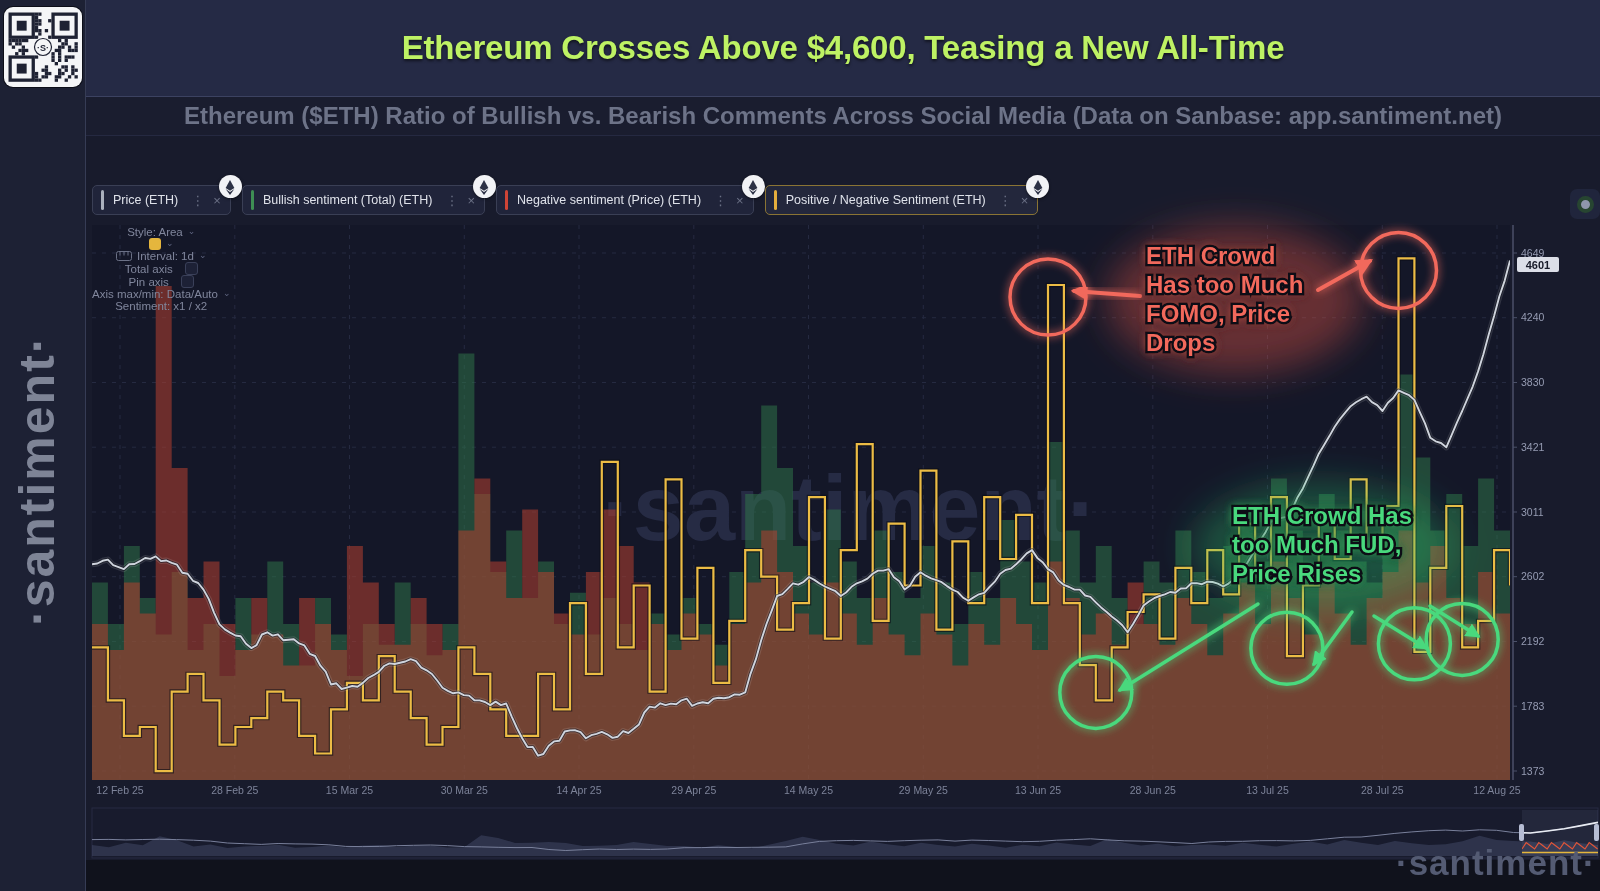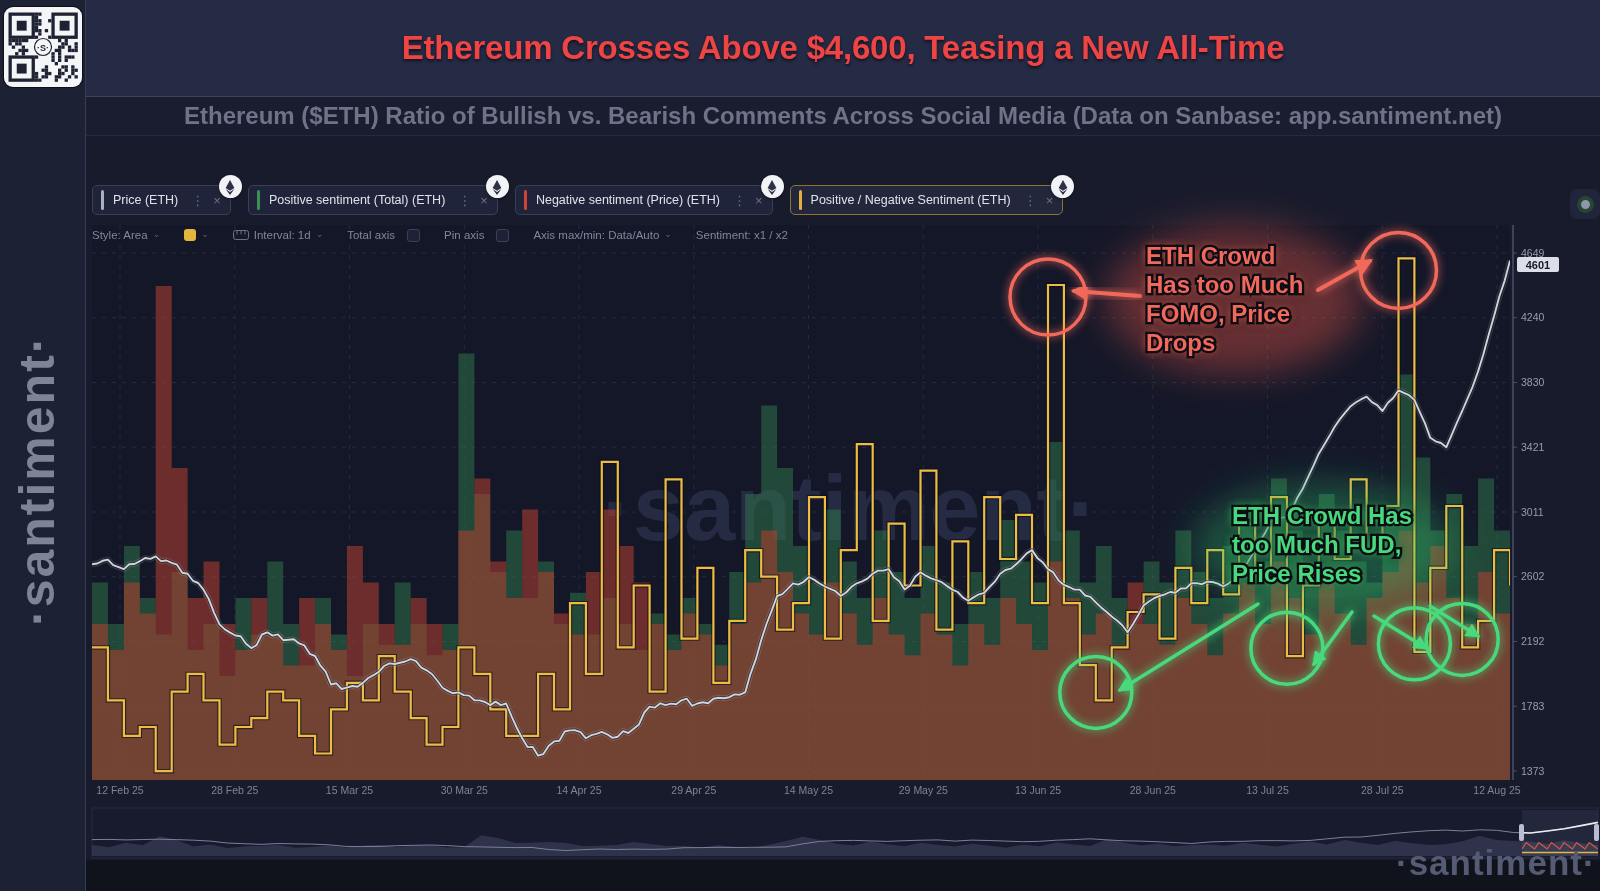--- a/index.html
+++ b/index.html
@@ -21,45 +21,45 @@
   .qr-box svg { position:absolute; left:3px; top:4px; }
   .side-watermark { position:absolute; left:8px; top:285px; height:390px; width:64px;
                     writing-mode:vertical-rl; transform:rotate(180deg);
                     font-size:50px; font-weight:600; letter-spacing:2px;
                     color:#7e8496; text-align:center; }
 
   
   .header { position:absolute; left:86px; top:0; width:1514px; height:97px;
             background:#252a45; border-bottom:1px solid #3c4261; z-index:2;
             display:flex; flex-direction:column; align-items:center; justify-content:center; }
-  .title-line { color:#ef4444; font-size:33px; font-weight:800; letter-spacing:-0.2px;
+  .title-line { color:#bef264; font-size:33px; font-weight:800; letter-spacing:-0.2px;
                 line-height:42px; text-shadow:0 2px 3px rgba(0,0,0,.55); white-space:nowrap; }
   .subtitle-row { position:absolute; left:86px; top:97px; width:1514px; height:39px;
                   background:#1a1d2f; border-bottom:1px solid #252941; z-index:2;
                   display:flex; align-items:center; justify-content:center; }
   .subtitle { color:#6d7388; font-size:24px; font-weight:600; white-space:nowrap; }
 
   
   .tabs-row { position:absolute; left:92px; top:185px; height:30px; display:flex;
-              gap:17px; z-index:2;align-items:flex-end; }
+              gap:11px; z-index:2;align-items:flex-end; }
   .tab { position:relative; height:30px; display:flex; align-items:center; gap:9px;
          background:#20243a; border:1px solid #3a3f55; border-radius:5px;
          padding:0 9px 0 8px; color:#dfe2ea; font-size:12.5px; white-space:nowrap; }
   .tab.selected { border-color:#8a7434; background:#23273c; }
   .tab .accent { width:3px; height:20px; border-radius:2px; }
   .tab .dots { color:#6b7186; font-size:13px; margin-left:4px; cursor:pointer; }
   .tab .close { color:#6b7186; font-size:13px; cursor:pointer; }
   .eth-badge { position:absolute; right:-12px; top:-11px; width:23px; height:23px;
                border-radius:50%; background:#f2f3f6; box-shadow:0 1px 3px rgba(0,0,0,.5);
                display:flex; align-items:center; justify-content:center; }
 
   
   .toolbar-row { position:absolute; left:92px; top:226px; height:18px; display:flex;
                  align-items:center; z-index:2; color:#80869c; font-size:11.5px;
-                 white-space:nowrap; }
+                 white-space:nowrap;flex-direction:column; }
   .tb-item { display:flex; align-items:center; gap:5px; margin-right:24px; cursor:pointer; }
   .chev { color:#5f6580; font-size:9px; transform:translateY(-1px); }
   .swatch { width:12px; height:12px; border-radius:3px; }
   .checkbox { width:13px; height:13px; border:1px solid #3a4059; border-radius:3px;
               background:#1d2136; margin-left:7px; }
 
   .record-btn { position:absolute; left:1570px; top:189px; width:30px; height:30px;
                 background:#20253c; border-radius:7px; z-index:2;
                 display:flex; align-items:center; justify-content:center; }
   .record-btn .ring { width:17px; height:17px; border-radius:50%; background:#8e96ad;
@@ -326,21 +326,21 @@
       <span class="close">×</span>
       <span class="eth-badge">
         <svg width="14" height="16" viewBox="-8 -9 16 18">
             <path fill="#2c3145" d="M0,-8 L5,1 L0,4.2 L-5,1 Z"></path>
             <path fill="#2c3145" d="M0,5.6 L5,2.4 L0,9 L-5,2.4 Z"></path>
           </svg>
       </span>
     </div>
     <div class="tab" id="tab1">
       <span class="accent" style="background: rgb(62, 142, 84);"></span>
-      <span>Positive sentiment (Total) (ETH)</span>
+      <span>Bullish sentiment (Total) (ETH)</span>
       <span class="dots">⋮</span>
       <span class="close">×</span>
       <span class="eth-badge">
         <svg width="14" height="16" viewBox="-8 -9 16 18">
             <path fill="#2c3145" d="M0,-8 L5,1 L0,4.2 L-5,1 Z"></path>
             <path fill="#2c3145" d="M0,5.6 L5,2.4 L0,9 L-5,2.4 Z"></path>
           </svg>
       </span>
     </div>
     <div class="tab" id="tab2">

